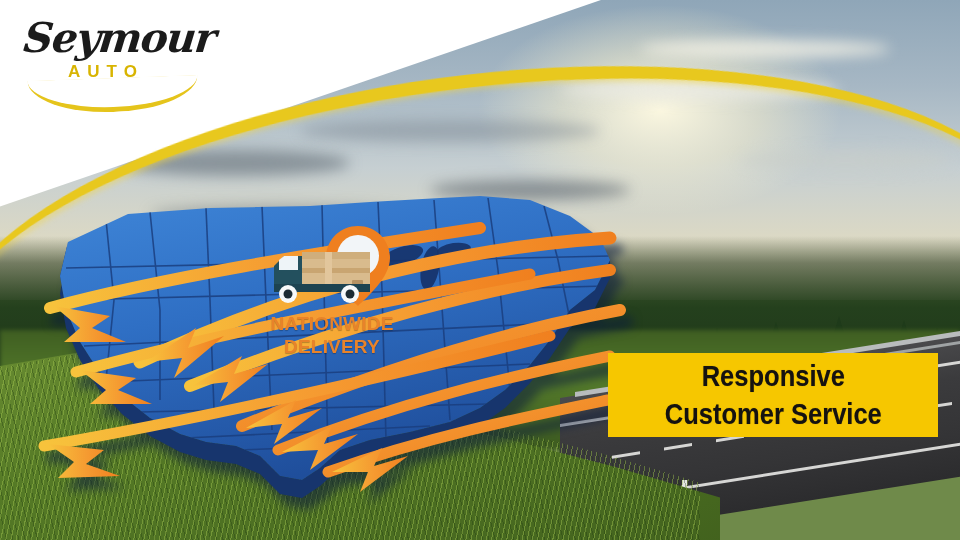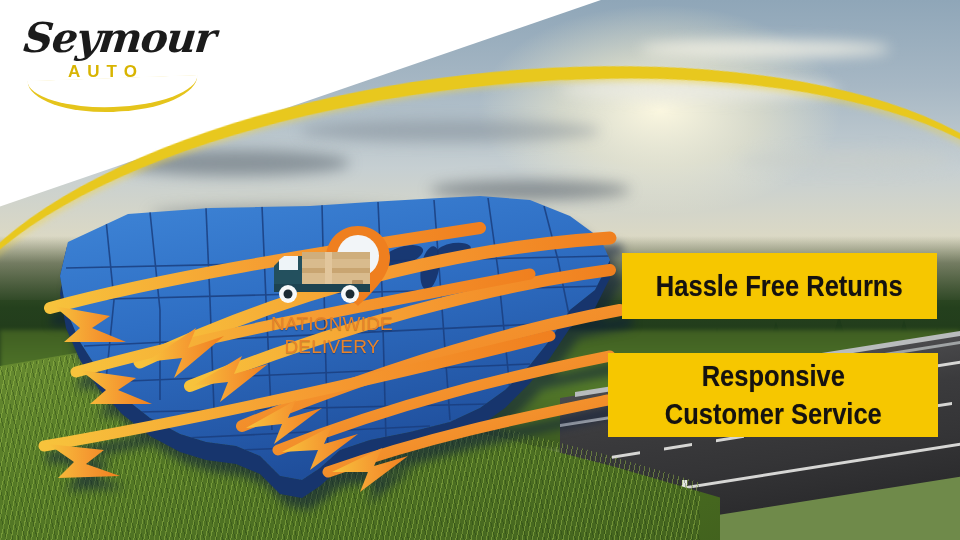--- a/index.html
+++ b/index.html
@@ -125,21 +125,21 @@
     filter:drop-shadow(7px 12px 5px rgba(10,25,60,.55));
   }
   .map-svg{ display:block; width:630px; height:370px; overflow:visible; }
 
   
   .delivery{ position:absolute; left:262px; top:222px; width:140px; height:145px; }
   .nation-text{
     position:absolute; left:0; top:90px; width:140px;
     text-align:center; color:#e8832a;
     font-family:"Liberation Sans", sans-serif;
-    font-weight:normal; font-size:19px; line-height:23px;
+    font-weight:bold; font-size:19px; line-height:23px;
     letter-spacing:.2px;
     text-shadow:0 1px 1px rgba(0,0,0,.25);
   }
 
   
   .claim{
     position:absolute;
     background:#f6c700;
     display:flex; align-items:center; justify-content:center;
     text-align:center;
@@ -338,25 +338,20 @@
           <circle cx="88" cy="72" r="4.5" fill="#1d2b33"></circle>
       </g>
     </svg>
     <div class="nation-text">
       <span>NATIONWIDE</span><br>
       <span>DELIVERY</span>
     </div>
   </div>
 
 
-  <div class="claim" id="claim-2">
-    <span>
-      <i style="font-style:normal;display:block">Hassle Free Returns</i>
-    </span>
-  </div>
 
   <div class="claim" id="claim-3">
     <span>
       <i style="font-style:normal;display:block">Responsive</i>
       <i style="font-style:normal;display:block">Customer Service</i>
     </span>
   </div>
 
 </div>
 

